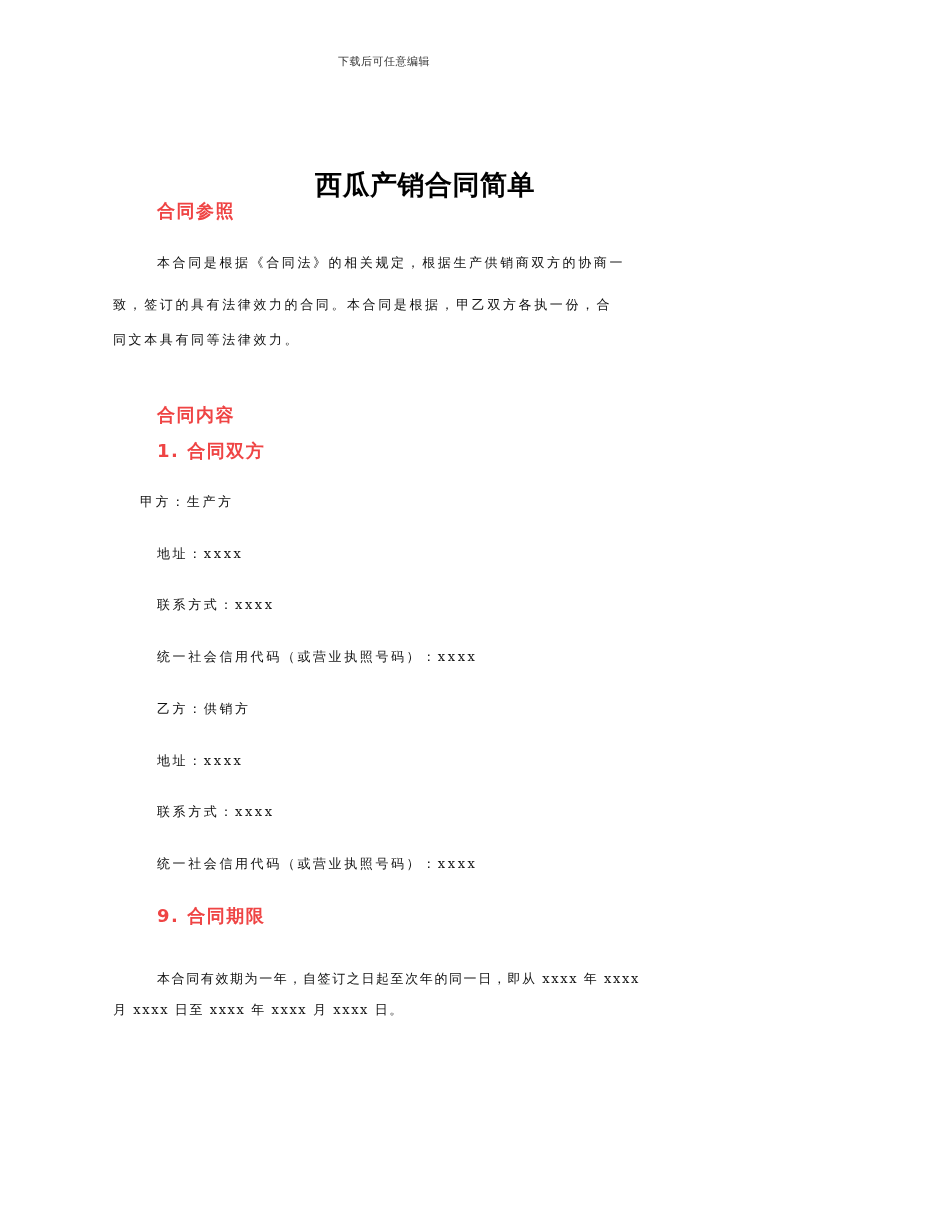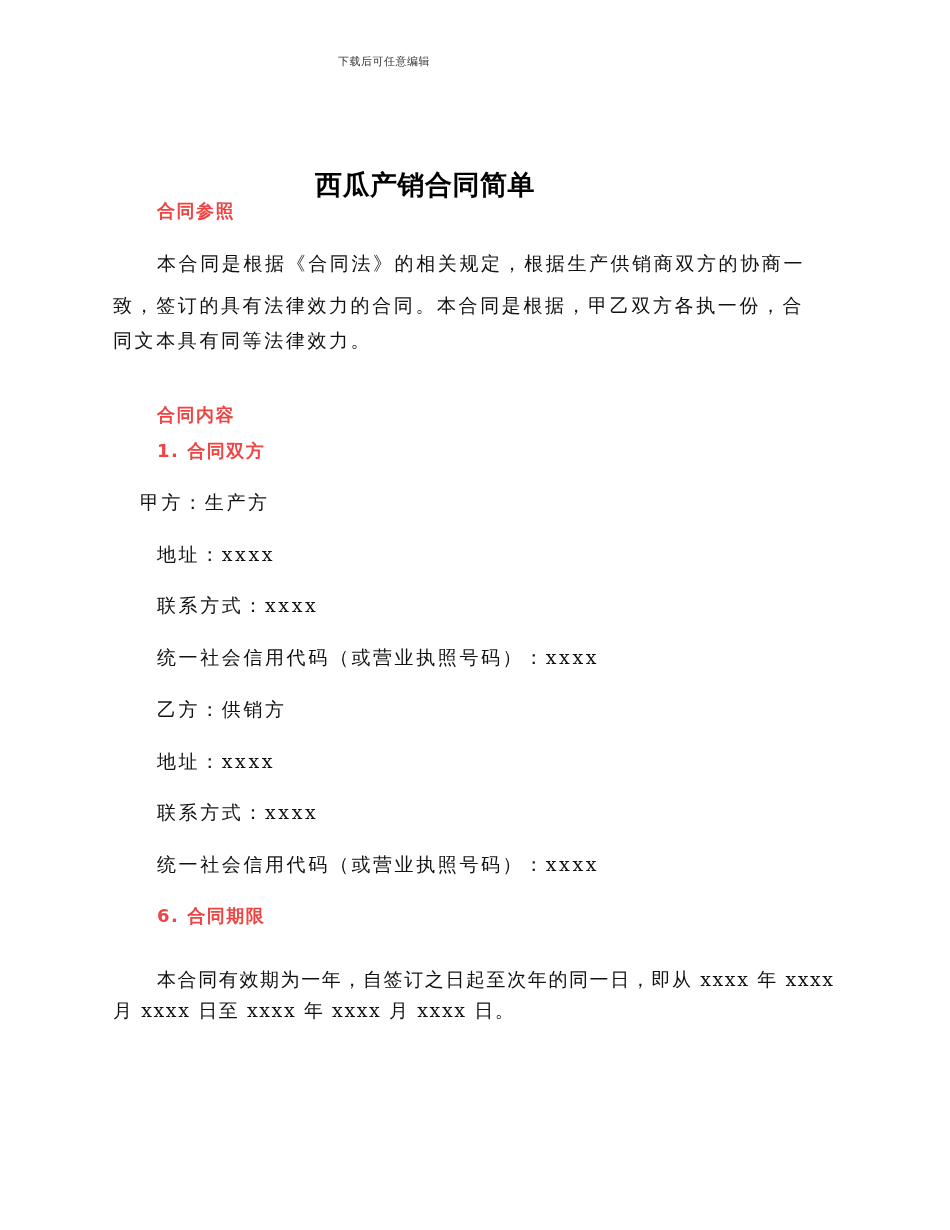--- a/index.html
+++ b/index.html
@@ -33,21 +33,21 @@
       text-align: center;
       font-family: "DejaVu Sans", "Liberation Sans", sans-serif;
       font-weight: bold;
       font-size: 27px;
       color: #000000;
       letter-spacing: 0.5px;
       margin-top: 17px;
     }
     .line {
       position: absolute;
-      font-size: 19px;
+      font-size: 13px;
       line-height: 24px;
       white-space: nowrap;
       letter-spacing: 2.6px;
     }
     .heading {
       font-family: "DejaVu Sans", "Liberation Sans", sans-serif;
       font-weight: bold;
       font-size: 18px;
       letter-spacing: 1.5px;
       color: #ef4444;
@@ -73,16 +73,16 @@
 <div class="line" style="top:490px; left:140px;">甲方：生产方</div>
 <div class="line" style="top:542px; left:157px;">地址：xxxx</div>
 <div class="line" style="top:593px; left:157px;">联系方式：xxxx</div>
 <div class="line" style="top:645px; left:157px;">统一社会信用代码（或营业执照号码）：xxxx</div>
 
 <div class="line" style="top:697px; left:157px;">乙方：供销方</div>
 <div class="line" style="top:749px; left:157px;">地址：xxxx</div>
 <div class="line" style="top:800px; left:157px;">联系方式：xxxx</div>
 <div class="line" style="top:852px; left:157px;">统一社会信用代码（或营业执照号码）：xxxx</div>
 
-<div class="line heading" style="top:904px; left:157px;">6. 合同期限</div>
+<div class="line heading" style="top:904px; left:157px;">9. 合同期限</div>
 
 <div class="line" style="top:956px; left:157px; letter-spacing:1.6px;margin-top:11px;">本合同有效期为一年，自签订之日起至次年的同一日，即从 xxxx 年 xxxx</div>
 <div class="line" style="top:998px; left:113px; letter-spacing:1.6px;">月 xxxx 日至 xxxx 年 xxxx 月 xxxx 日。</div>
 
 </body></html>

